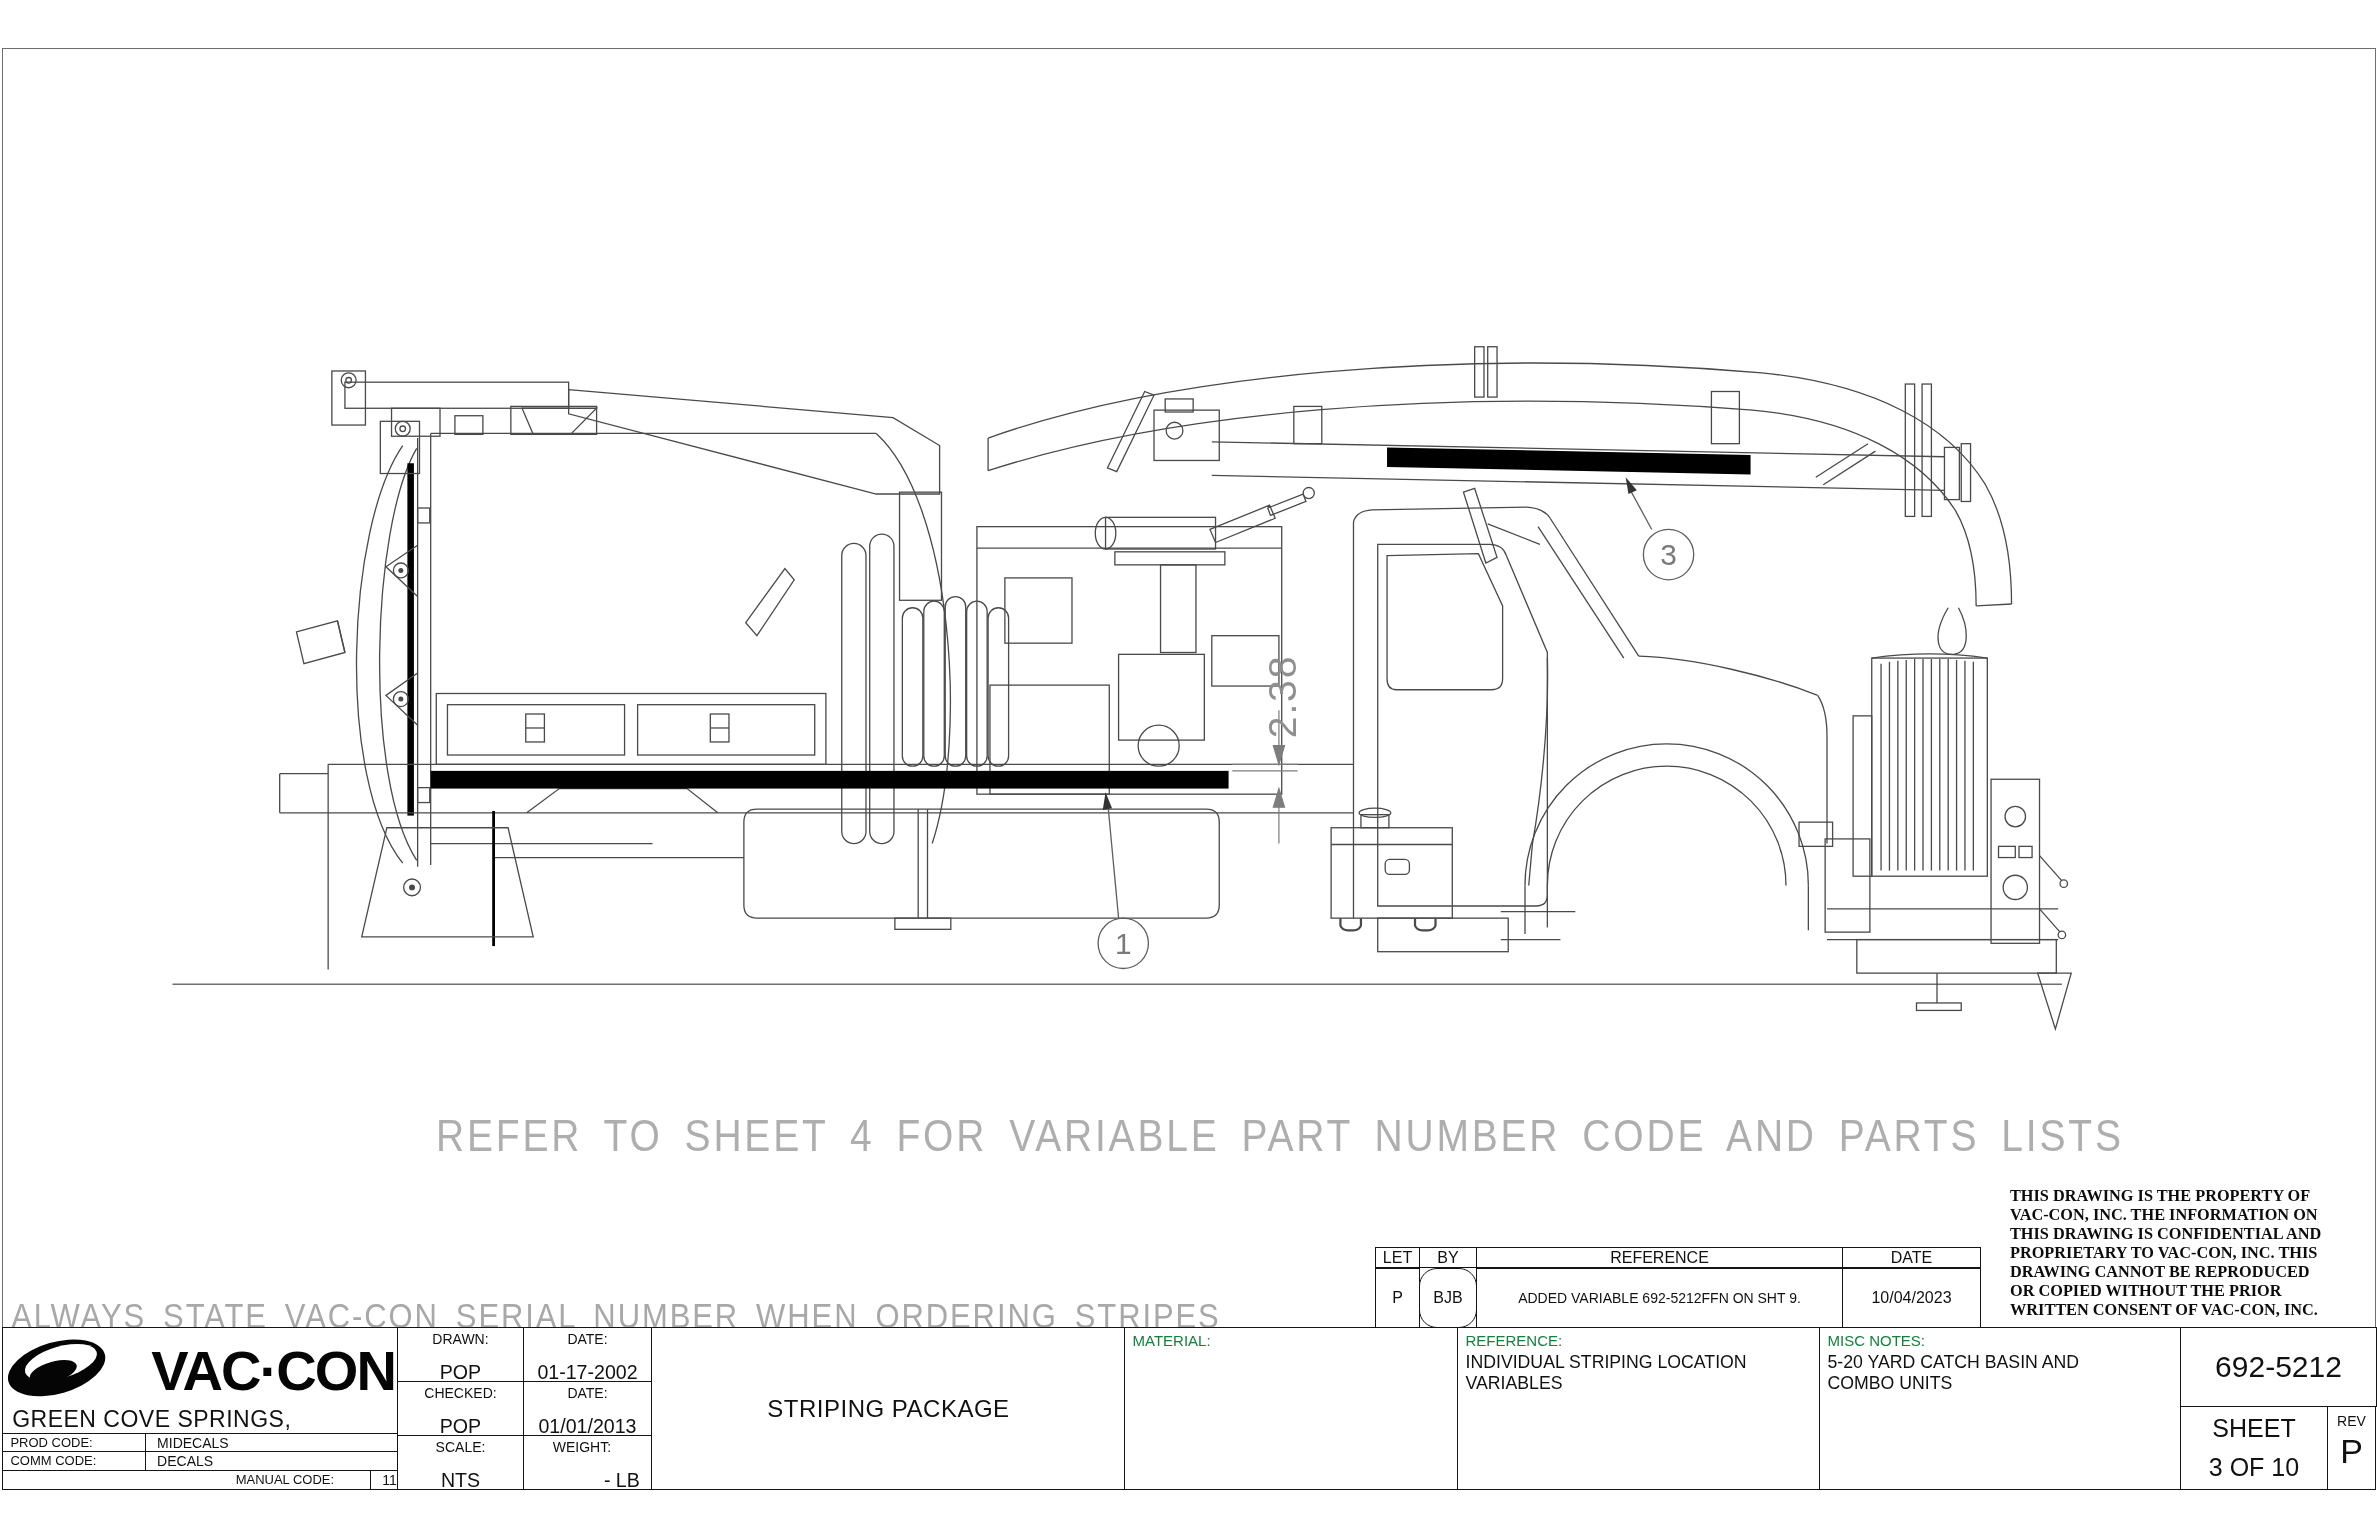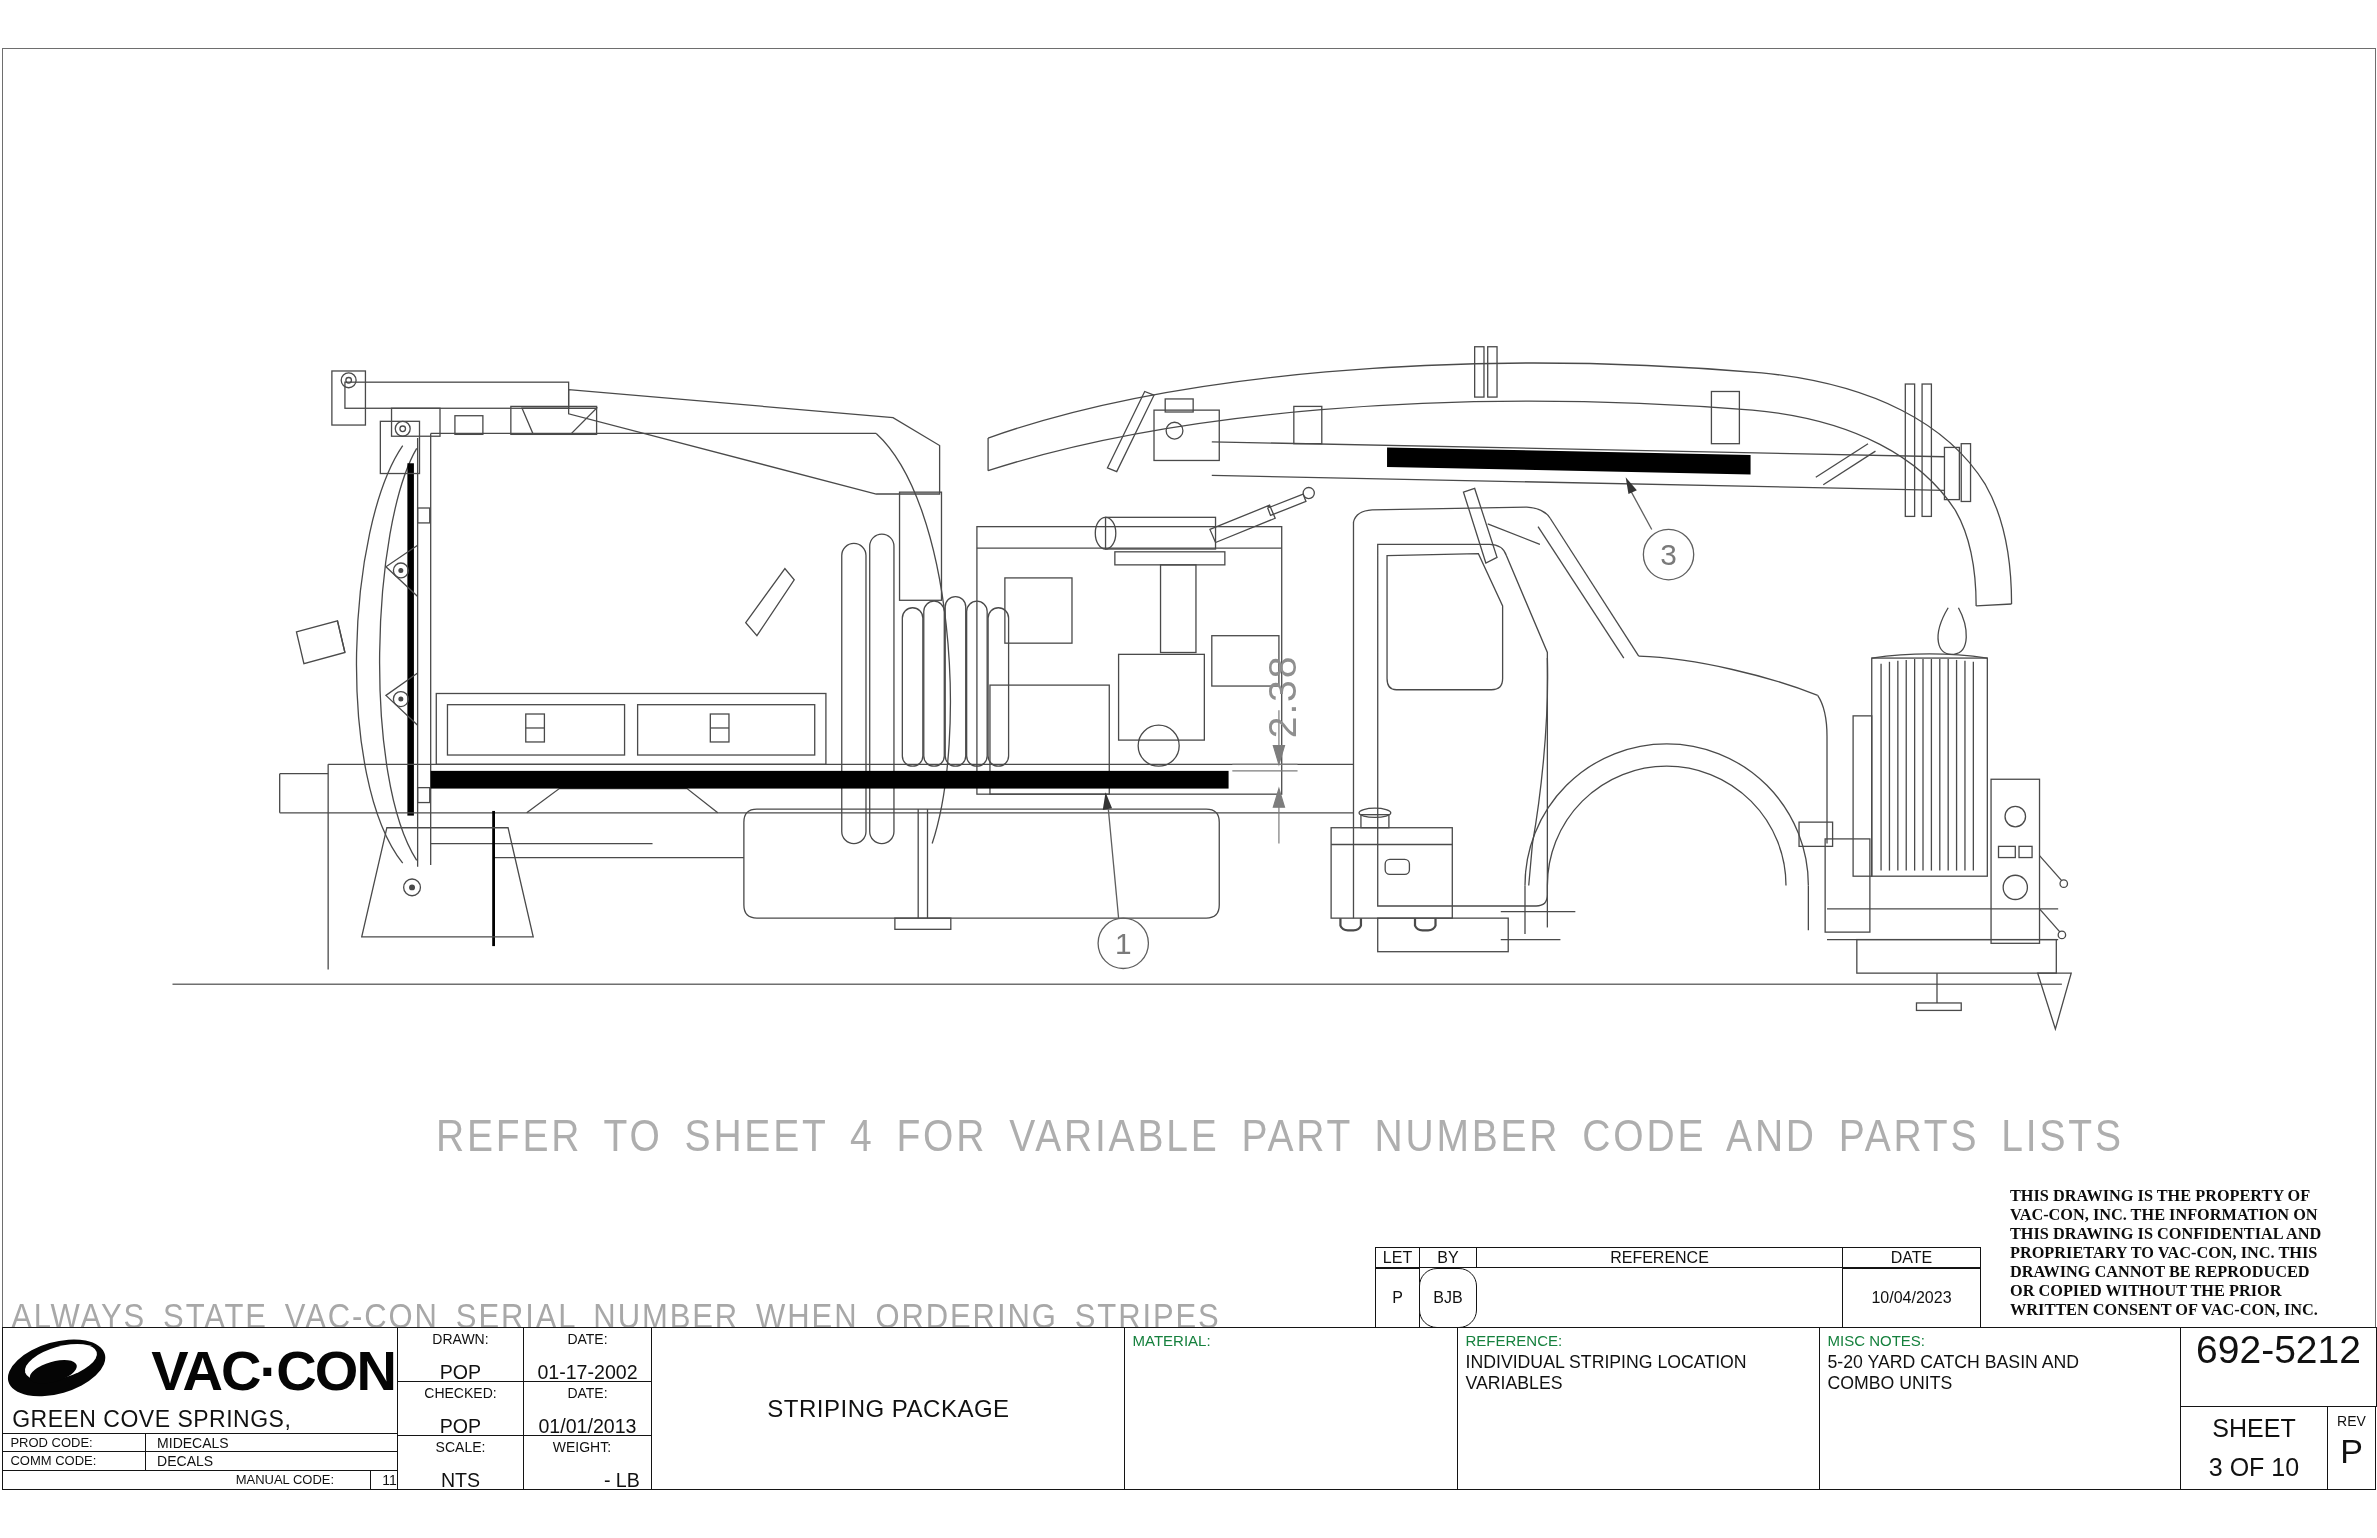--- a/index.html
+++ b/index.html
@@ -25,21 +25,21 @@
   
   #copyright{left:2010px;top:1186px;width:365px;font-family:"Liberation Serif",serif;font-weight:bold;
      font-size:16.3px;line-height:19px;color:#0c0c0c;}
   
   .revhead{display:flex;align-items:center;justify-content:center;font-size:16px;}
   .revcell{display:flex;align-items:center;justify-content:center;font-size:16px;}
   
   #logo-wrap{display:flex;align-items:flex-start;padding:1.9px 1.9px 0 1.9px;gap:39px;}
   #logo-text{font-weight:bold;font-size:56px;letter-spacing:-1.9px;color:#050505;line-height:60px;margin-top:11.2px;}
   #logo-loc{position:absolute;left:9.3px;top:78px;font-size:23px;color:#111;letter-spacing:0.5px;}
-  #partnum{display:flex;justify-content:center;font-size:39px;}
+  #partnum{display:flex;align-items:center;justify-content:center;font-size:30px;}
   #sheetcell{display:flex;flex-direction:column;align-items:center;justify-content:center;gap:9.3px;font-size:25px;}
   #revcell-box{display:flex;flex-direction:column;align-items:center;justify-content:flex-start;padding-top:5.6px;}
   #revcell-box .r1{font-size:14px;}
   #revcell-box .r2{font-size:34px;margin-top:3.7px;}
   #title-cell{display:flex;align-items:center;justify-content:center;font-size:24px;letter-spacing:0.5px;}
 </style>
 </head>
 <body>
 
 <div id="sheet">
@@ -312,20 +312,21 @@
     <div>OR COPIED WITHOUT THE PRIOR</div>
     <div>WRITTEN CONSENT OF VAC-CON, INC.</div>
   </div>
 
   <div class="cell revhead" style="left:1375px;top:1247px;width:45px;height:21.4px;">LET</div>
   <div class="cell revhead" style="left:1419px;top:1247px;width:58px;height:21.4px;">BY</div>
   <div class="cell revhead" style="left:1476px;top:1247px;width:367px;height:21.4px;">REFERENCE</div>
   <div class="cell revhead" style="left:1842px;top:1247px;width:139px;height:21.4px;">DATE</div>
   <div class="cell revcell" style="left:1375px;top:1268px;width:45px;height:60px;">P</div>
   <div class="cell revcell" style="left:1419px;top:1268px;width:58px;height:60px;border-radius:18px;">BJB</div>
+  <div class="cell revcell" style="left:1476px;top:1268px;width:367px;height:60px;font-size:14px;">ADDED VARIABLE 692-5212FFN ON SHT 9.</div>
   <div class="cell revcell" style="left:1842px;top:1268px;width:139px;height:60px;">10/04/2023</div>
 
   <div class="cell" style="left:1.9px;top:1327px;width:396px;height:107px;">
     <div id="logo-wrap">
       <svg width="140" height="76" viewBox="0 0 150 82">
         <g transform="rotate(-16 75 40)">
           <ellipse cx="72" cy="40" rx="70" ry="36" fill="#050505"></ellipse>
           <ellipse cx="80" cy="34" rx="52" ry="22" fill="#ffffff"></ellipse>
           <ellipse cx="66" cy="44" rx="34" ry="14" fill="#050505"></ellipse>
         </g>

